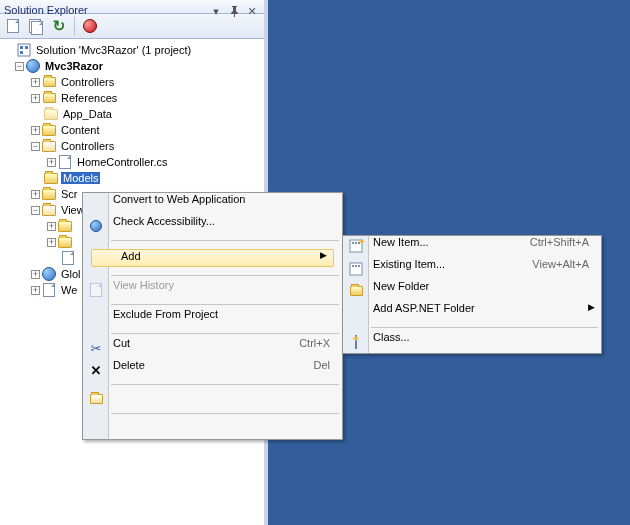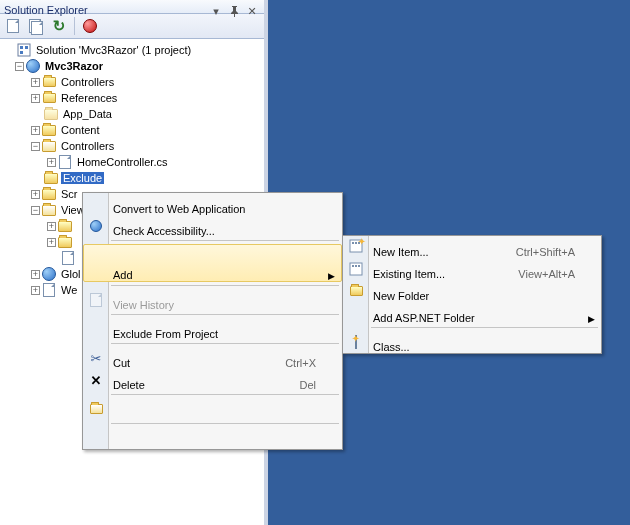--- a/index.html
+++ b/index.html
@@ -22,27 +22,27 @@
 .folder.ref{width:13px;height:10px}
 .pg{width:12px;height:14px;background:#fff;border:1px solid #7a90ad;position:relative}
 .pg::after{content:"";position:absolute;top:-1px;right:-1px;border-style:solid;border-width:0 0 4px 4px;border-color:transparent transparent #7a90ad transparent}
 .lbl{padding:0 2px}
 .lbl.sel{background:#316ac5;color:#fff;outline:1px dotted #fff}
 .lbl.bold{font-weight:bold}
 .hidden-folder .folder{opacity:.55}
 
 .menu{position:absolute;background:#f6f6f6;border:1px solid #979797;box-shadow:2px 2px 3px rgba(0,0,0,.3)}
 .menu .gutter{position:absolute;left:0;top:0;bottom:0;width:26px;background:#e9eef4;border-right:1px solid #c5c5c5}
-.mi{position:relative;height:22px;display:flex;align-items:flex-end;padding-left:30px;padding-right:26px}
+.mi{position:relative;height:22px;display:flex;align-items:flex-start;padding-left:30px;padding-right:12px}
 .mi .mi-ico{position:absolute;left:4px;top:2px;width:18px;height:18px;display:flex;align-items:center;justify-content:center}
 .mi .mi-txt{flex:1}
 .mi .mi-sh{color:#666;margin-left:12px}
 .mi .mi-arrow{position:absolute;right:6px;font-size:9px}
 .mi.disabled{color:#9a9a9a}
-.mi.hl{background:linear-gradient(#fff7db,#ffedb3);border:1px solid #e7c962;border-radius:2px;margin:0;height:38px;padding-left:29px}
+.mi.hl{background:linear-gradient(#fff7db,#ffedb3);border:1px solid #e7c962;border-radius:2px;margin:8px;height:18px;padding-left:29px}
 .msep{height:1px;background:#c5c5c5;margin:3px 3px 3px 28px;position:relative}
 .menu1{left:82px;top:192px;width:261px}
 .menu2{left:342px;top:235px;width:260px}
 
 .globe{width:14px;height:14px;border-radius:50%;background:radial-gradient(circle at 30% 30%,#9ecff8,#2f72c9);border:1px solid #20559a}
 .cut-ico{color:#3e5f98;font-size:13px}
 .copy-ico{position:relative;width:14px;height:14px}
 .copy-ico::before,.copy-ico::after{content:"";position:absolute;width:9px;height:11px;border:1px solid #7a90ad;background:#fff}
 .copy-ico::before{left:0;top:0}
 .copy-ico::after{left:3px;top:2px}
@@ -147,21 +147,21 @@
       <span class="tw box">+</span>
       <span class="ico">
           <span class="pg"></span>
         </span>
       <span class="lbl">HomeController.cs</span>
     </div>
     <div class="row" style="padding-left:40px">
       <span class="ico">
           <span class="folder"></span>
         </span>
-      <span class="lbl sel">Exclude</span>
+      <span class="lbl sel">Models</span>
     </div>
     <div class="row" style="padding-left:28px">
       <span class="tw box">+</span>
       <span class="ico">
           <span class="folder"></span>
         </span>
       <span class="lbl">Scr</span>
     </div>
     <div class="row" style="padding-left:28px">
       <span class="tw box">−</span>

